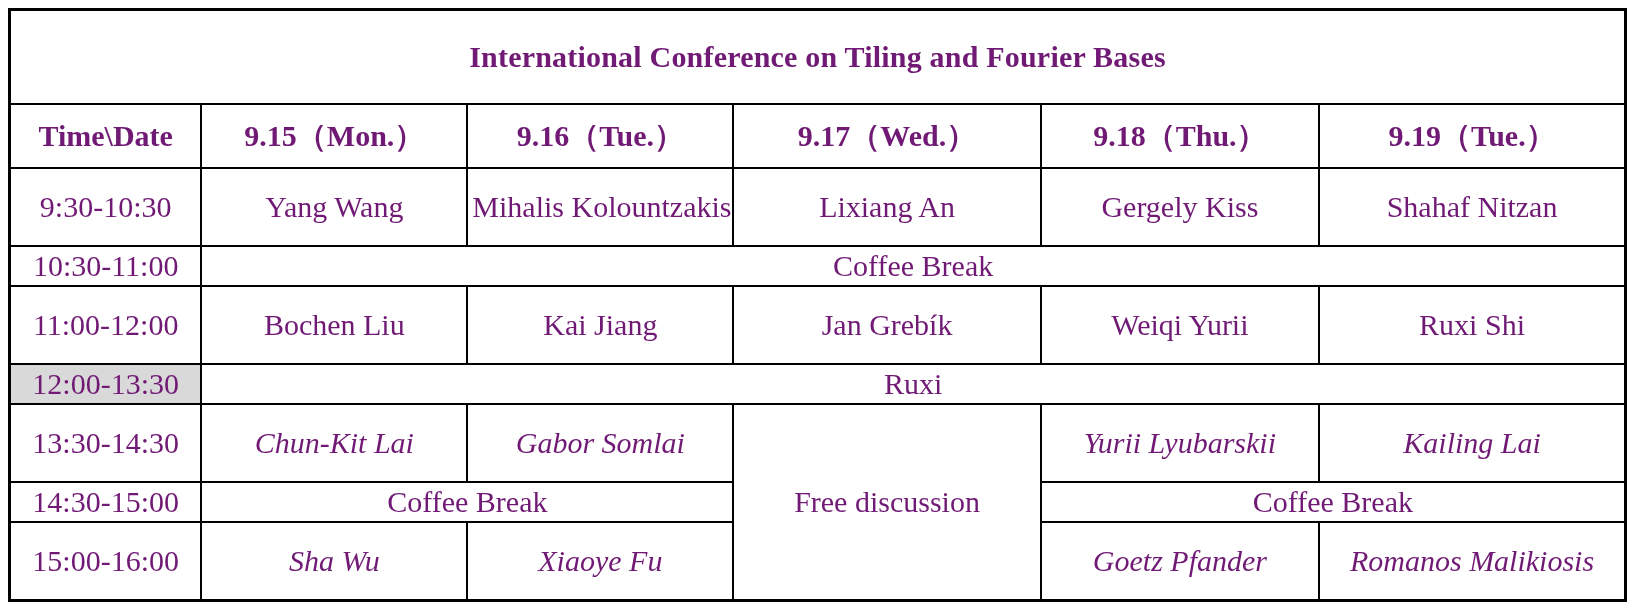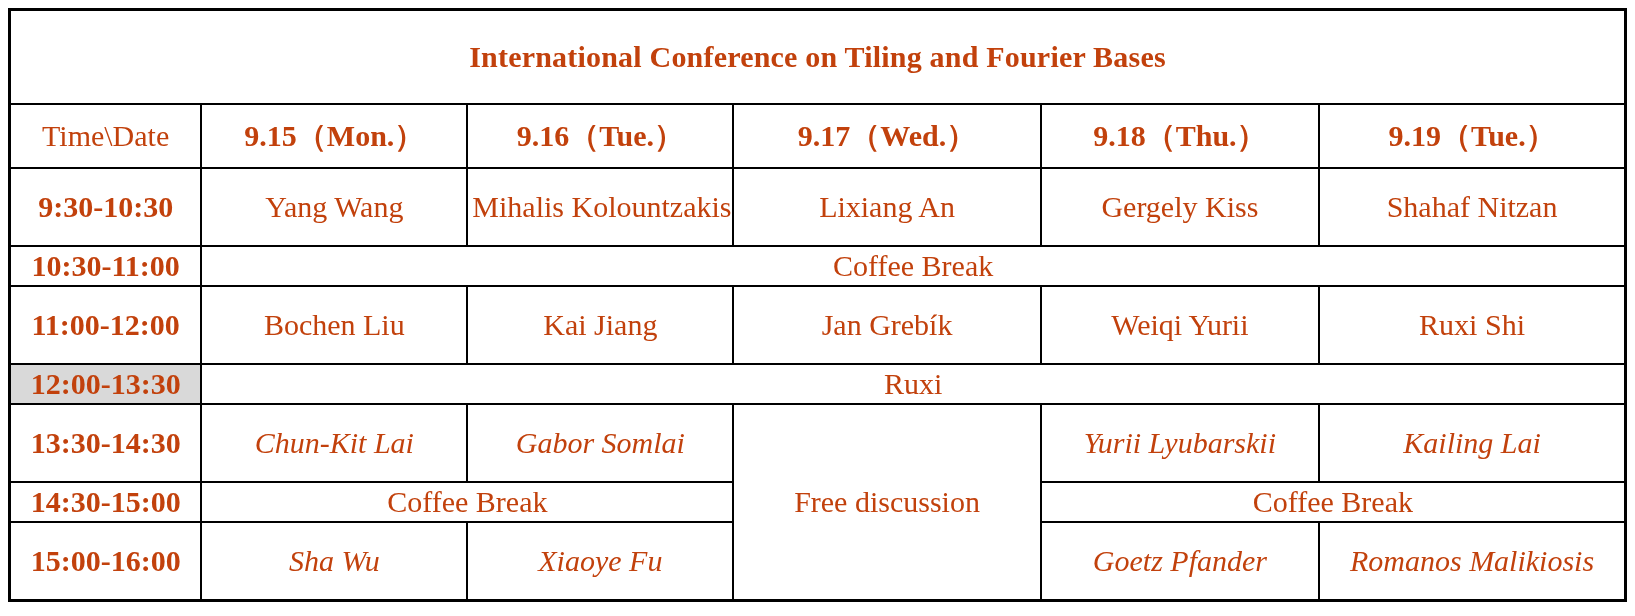--- a/index.html
+++ b/index.html
@@ -31,21 +31,21 @@
     border: 3px solid #000000;
   }
 
   table.schedule td {
     border: 2px solid #000000;
     padding: 0 4px;
     text-align: center;
     vertical-align: middle;
     font-size: 30px;
     line-height: 1.05;
-    color: #c2410c;
+    color: #701a75;
     background: #ffffff;
     overflow: hidden;
     white-space: nowrap;
   }
 
   
   col.c-time { width: 186px; }
   col.c-day  { width: 258px; }
   col.c-day3 { width: 298px; }
   col.c-day4 { width: 270px; }
@@ -65,31 +65,30 @@
     background: #8fa9dc;
     color: #ffffff;
     font-weight: bold;
     font-size: 30px;
     height: 62px;
     margin-top: 8px;
   }
   td.timehead {
     background: #8fa9dc;
     color: #000000;
-    font-weight: normal;
+    font-weight: bold;
     font-size: 30px;
     height: 62px;
     margin-top: 8px;
   }
 
   
   td.timecell {
     background: #ffffff;
     font-size: 30px;
-    font-weight: bold;
   }
   td.timecell.shaded {
     background: #d9d9d9;
   }
 
   
   td.morning { background: #fce193; height: 76px; margin-top: 47px; }
   td.afternoon { background: #c8dcae; height: 76px; font-style: italic; }
 
   

